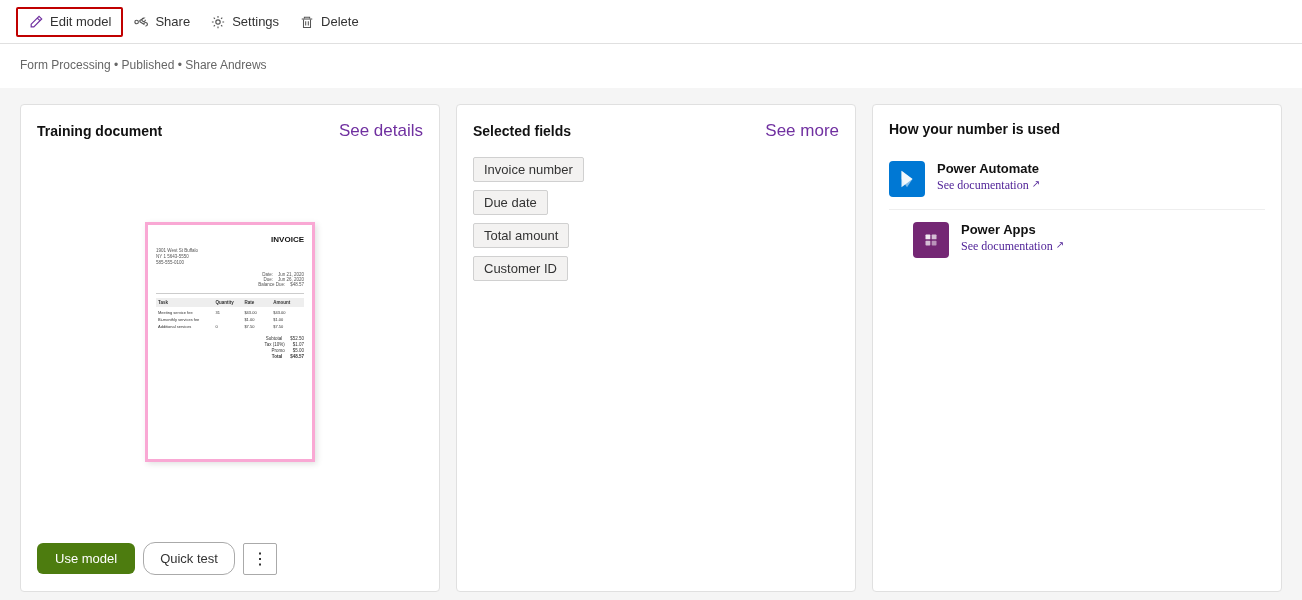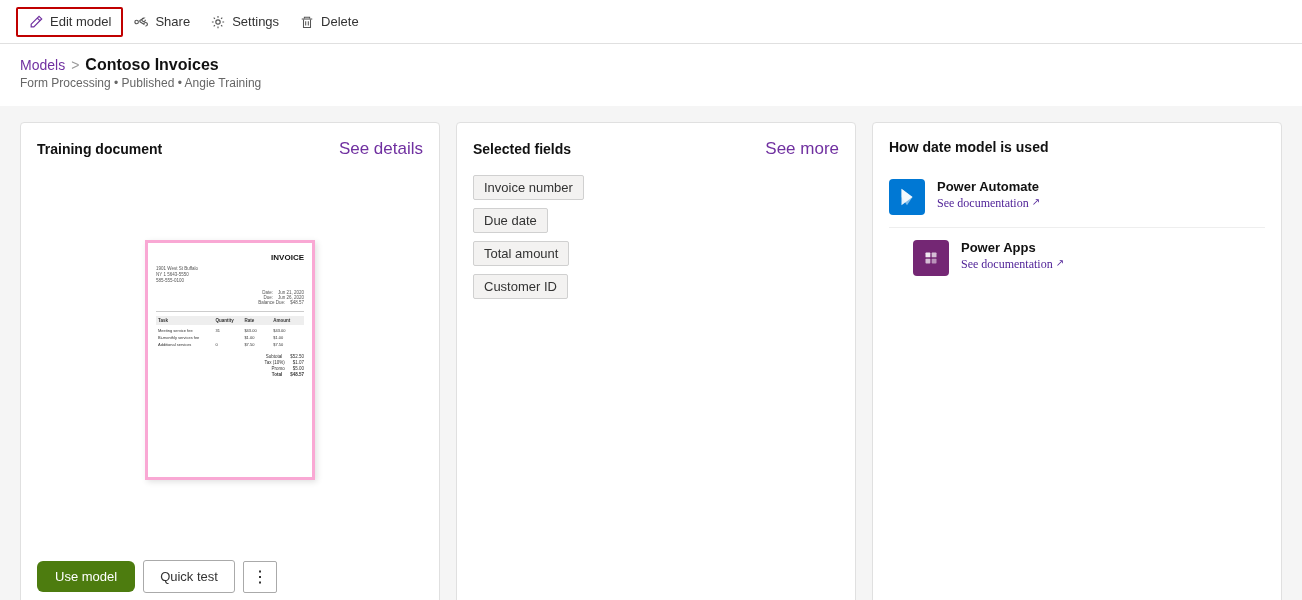--- a/index.html
+++ b/index.html
@@ -194,21 +194,21 @@
       border-radius: 6px;
       font-size: 13px;
       cursor: pointer;
       font-weight: 400;
     }
     .btn-quick-test {
       background: #fff;
       color: #333;
       border: 1px solid #aaa;
       padding: 8px 16px;
-      border-radius: 3px;
+      border-radius: 12px;
       font-size: 13px;
       cursor: pointer;
     }
     .btn-more {
       background: none;
       border: 1px solid #aaa;
       border-radius: 2px;
       padding: 7px 8px;
       cursor: pointer;
       display: flex;
@@ -313,31 +313,26 @@
       <svg width="14" height="14" viewBox="0 0 16 16" fill="none">
         <rect x="2" y="4" width="12" height="1.2" fill="#555"></rect>
         <path d="M5 4V2.5h6V4M4 5.2v9h8V5.2M6.5 7v5M9.5 7v5" stroke="#555" stroke-width="1.2" fill="none"></path>
       </svg>
     </span>
     <span>Delete</span>
   </button>
 </div>
 
 <div class="breadcrumb-area">
-  <div class="breadcrumb">
-    <span style="color:#7030a0;cursor:pointer;">Models</span>
-    <span class="sep">&gt;</span>
-    <span class="current">Contoso Invoices</span>
-  </div>
   <div class="meta-line">
     <span>Form Processing</span>
     <span>•</span>
     <span>Published</span>
     <span>•</span>
-    <span>Angie Training</span>
+    <span>Share Andrews</span>
   </div>
 </div>
 
 <div class="main-content">
 
   <div class="card card-training">
     <div class="card-header">
       <span class="card-title">Training document</span>
       <a class="card-link">See details</a>
     </div>
@@ -421,21 +416,21 @@
 
     <span class="field-tag">Invoice number</span>
         <span class="field-tag">Due date</span>
         <span class="field-tag">Total amount</span>
         <span class="field-tag">Customer ID</span>
       </div>
   </div>
 
   <div class="card card-usage">
     <div class="card-header">
-      <span class="card-title">How date model is used</span>
+      <span class="card-title">How your number is used</span>
     </div>
 
   <div class="usage-item">
       <div class="usage-icon usage-icon-automate">
         <svg viewBox="0 0 32 32" fill="white" xmlns="http://www.w3.org/2000/svg">
         <polygon points="8,4 24,16 8,28" fill="white" opacity="0.9"></polygon>
         <polygon points="8,4 24,16 16,28 8,16" fill="white" opacity="0.5"></polygon>
       </svg>
       </div>
       <div>

